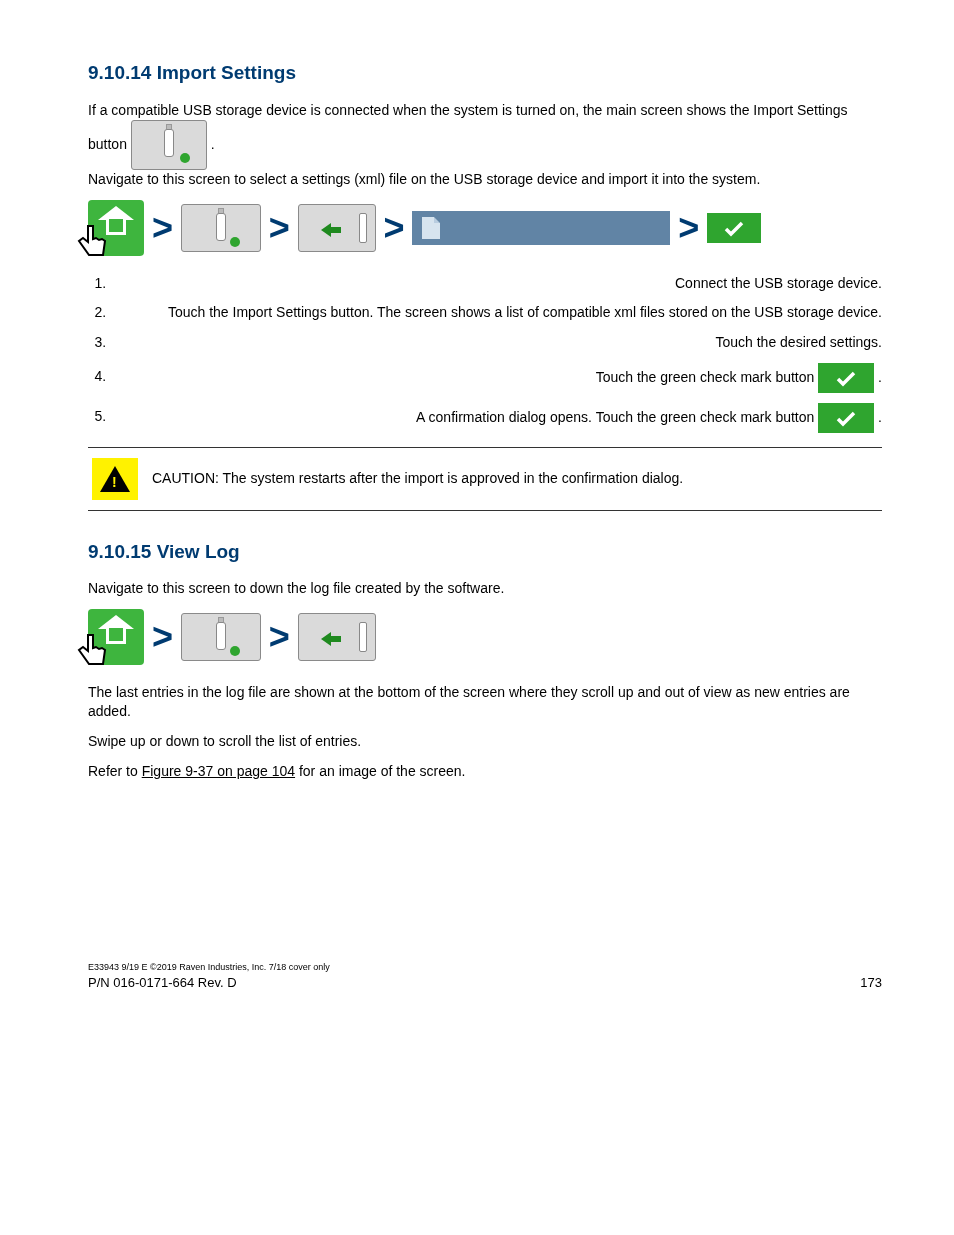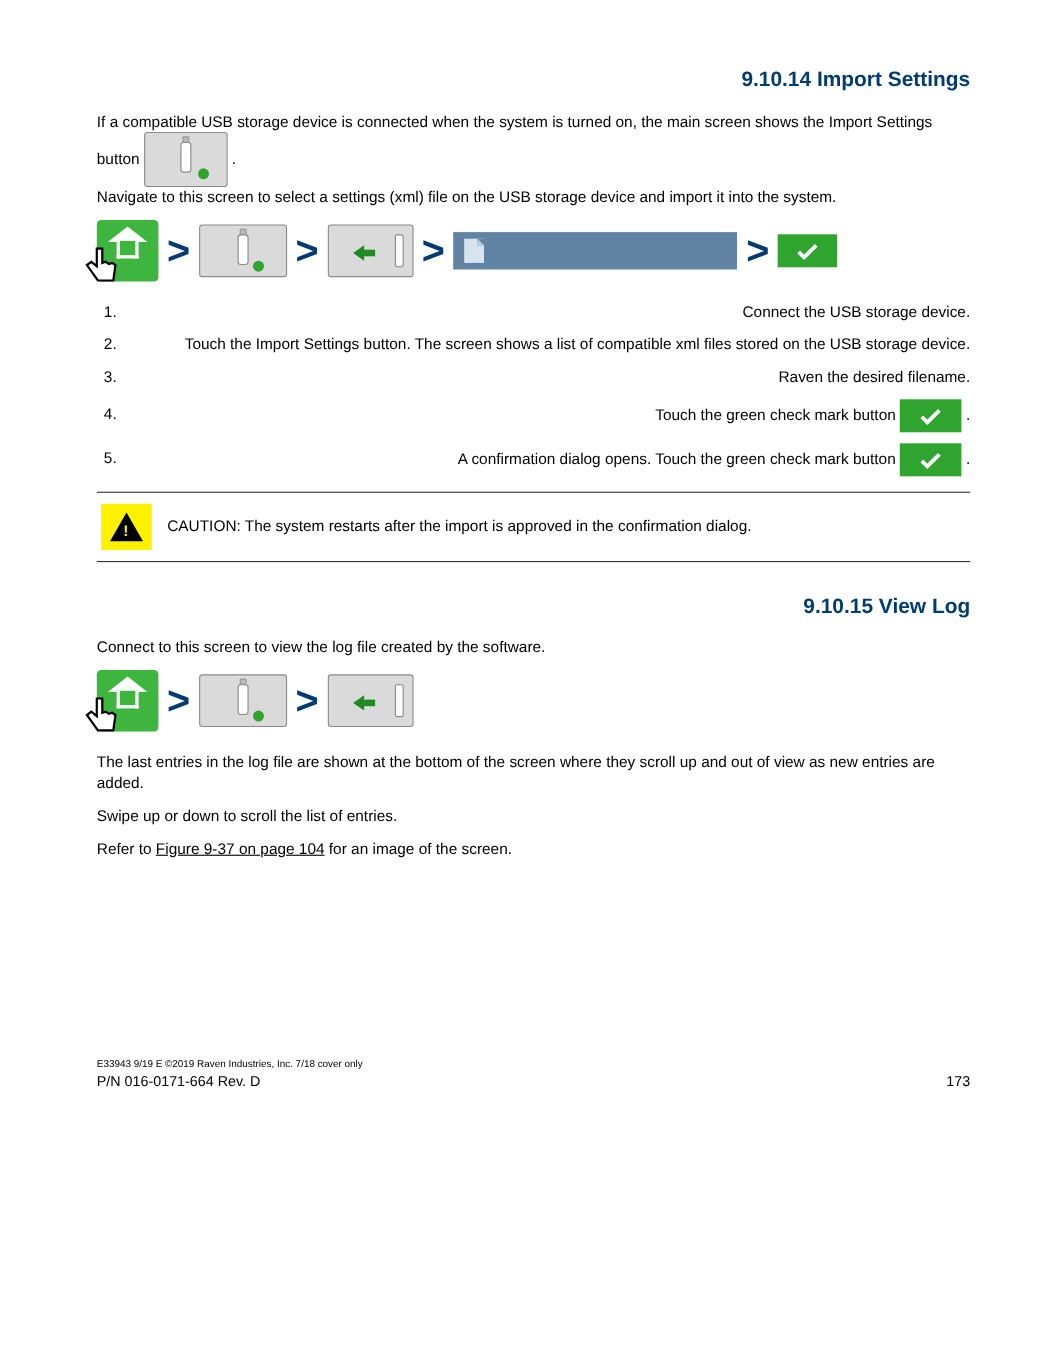--- a/index.html
+++ b/index.html
@@ -10,21 +10,20 @@
     padding: 60px 72px 60px 88px;
     color: #000;
     font-size: 14px;
     line-height: 1.4;
   }
   h2.section {
     color: #003b71;
     font-size: 19px;
     font-weight: bold;
     margin-bottom: 14px;
-    text-align: right;
   }
   p { margin-bottom: 10px; }
   .btn-gray {
     display: inline-block;
     width: 76px; height: 50px;
     background: #dadada;
     border: 1px solid #8a8a8a;
     border-radius: 3px;
     position: relative;
     vertical-align: middle;
@@ -190,21 +189,21 @@
   <span class="check-btn">
     <svg class="check-svg" width="22" height="18">
       <path d="M3 9 l5 5 l11 -11" stroke="#fff" stroke-width="3.5" fill="none"></path>
     </svg>
   </span>
 </div>
 
 <ol>
   <li>Connect the USB storage device.</li>
   <li>Touch the Import Settings button. The screen shows a list of compatible xml files stored on the USB storage device.</li>
-  <li>Raven the desired filename.</li>
+  <li>Touch the desired settings.</li>
   <li>
     <span>Touch the green check mark button </span>
     <span class="check-btn lg inline-mid">
       <svg class="check-svg" width="22" height="18">
         <path d="M3 9 l5 5 l11 -11" stroke="#fff" stroke-width="3.5" fill="none"></path>
       </svg>
     </span>
     <span>.</span>
   </li>
   <li>
@@ -220,21 +219,21 @@
 
 <div class="warn-bar">
   <span class="warn-icon">
     <span class="warn-tri"></span>
   </span>
   <span>CAUTION: The system restarts after the import is approved in the confirmation dialog.</span>
 </div>
 
 <h2 class="section">9.10.15 View Log</h2>
 
-<p>Connect to this screen to view the log file created by the software.</p>
+<p>Navigate to this screen to down the log file created by the software.</p>
 
 <div class="row">
   <span class="home-wrap">
     <span class="home-btn">
       <span class="home-roof"></span>
       <span class="home-sq"></span>
     </span>
     <svg class="hand-svg" width="44" height="44">
       <path d="M18 6 l0 16 l-5 -4 l-4 3 l10 14 l14 0 l2 -14 l-3 -2 l-3 1 l-3 -2 l-3 1 l0 -13 z" fill="#fff" stroke="#000" stroke-width="2"></path>
     </svg>

